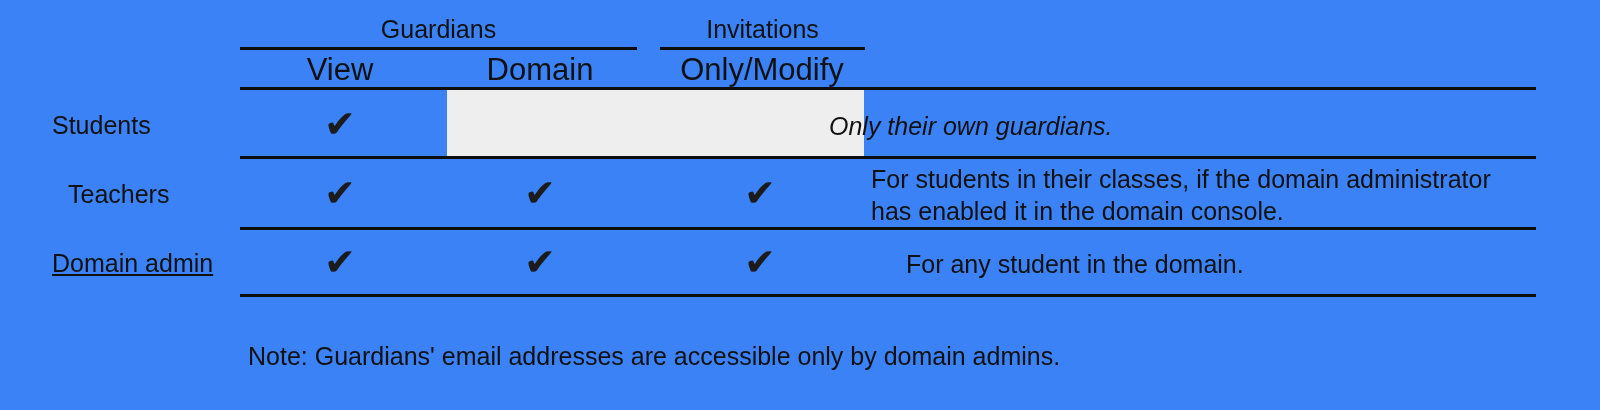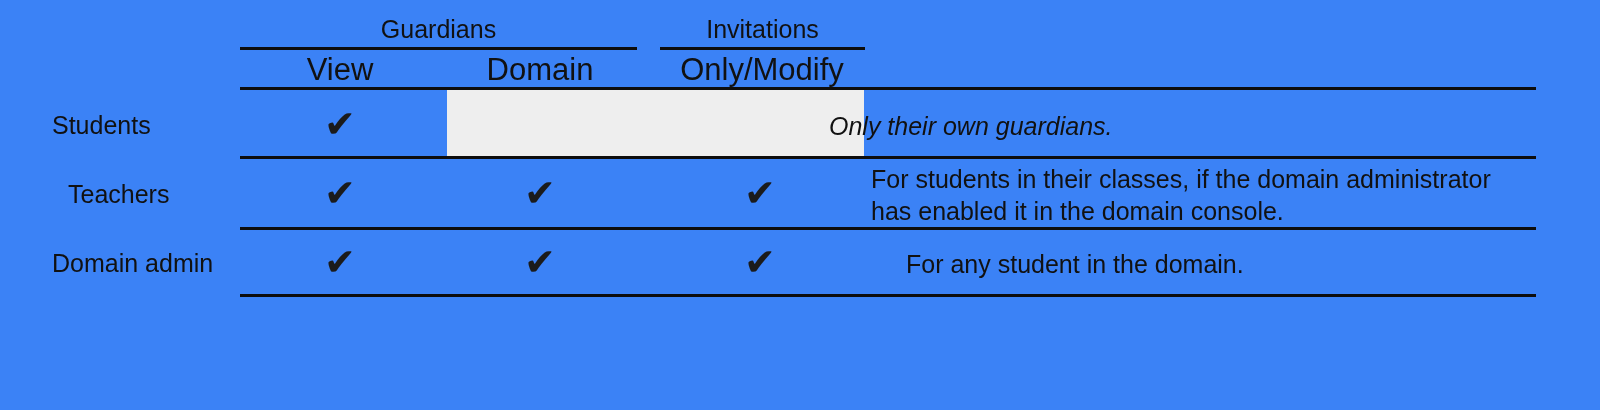--- a/index.html
+++ b/index.html
@@ -123,26 +123,27 @@
   <div class="check" style="left:310px; top:174px;">✔</div>
 
   <div class="check" style="left:510px; top:174px;">✔</div>
 
   <div class="check" style="left:730px; top:174px;">✔</div>
 
   <div class="desc" style="left:871px; top:163px; width:648px;">For students in their classes, if the domain administrator has enabled it in the domain console.</div>
 
   <div class="rule" style="left:240px; top:227px; width:1296px;"></div>
 
-  <div class="row-label" style="left:52px; top:248px;">Domain admin</div>
+  <div class="row-label" style="left:52px; top:248px;text-decoration:underline;">Domain admin</div>
 
   <div class="check" style="left:310px; top:243px;">✔</div>
 
   <div class="check" style="left:510px; top:243px;">✔</div>
 
   <div class="check" style="left:730px; top:243px;">✔</div>
 
   <div class="desc" style="left:871px; top:248px; width:650px;margin-left:35px;">For any student in the domain.</div>
 
   <div class="rule" style="left:240px; top:294px; width:1296px;"></div>
 
+  <div class="note" style="left:248px; top:341px;">Note: Guardians' email addresses are accessible only by domain admins.</div>
 
 </div>
 
 </body></html>

